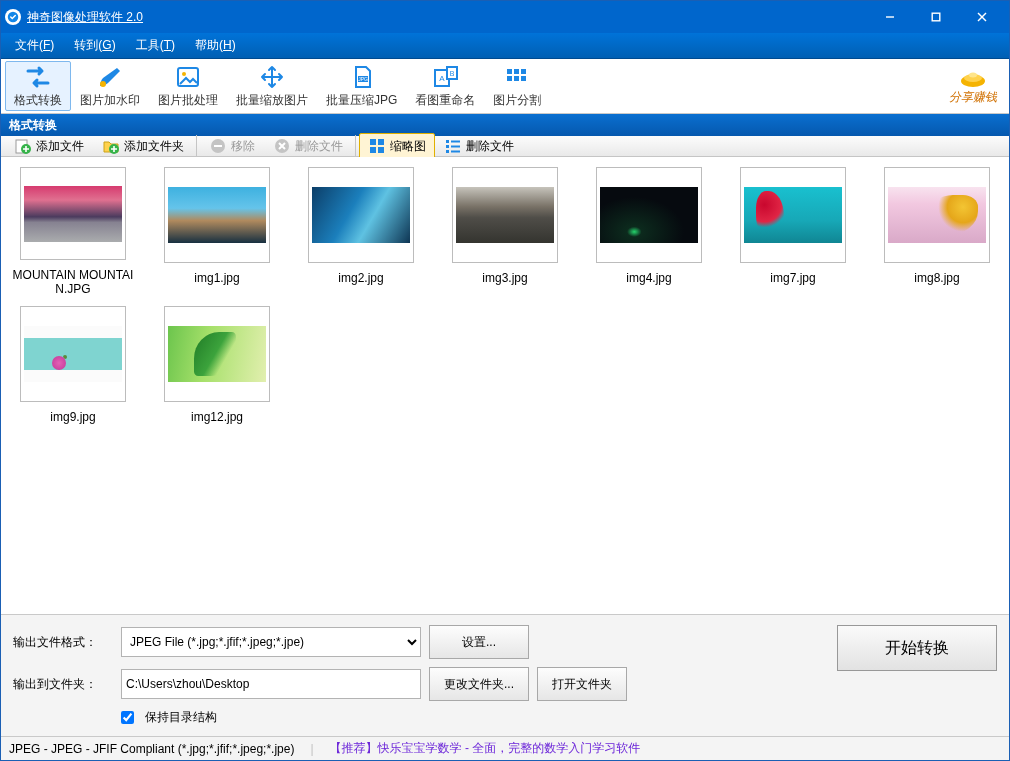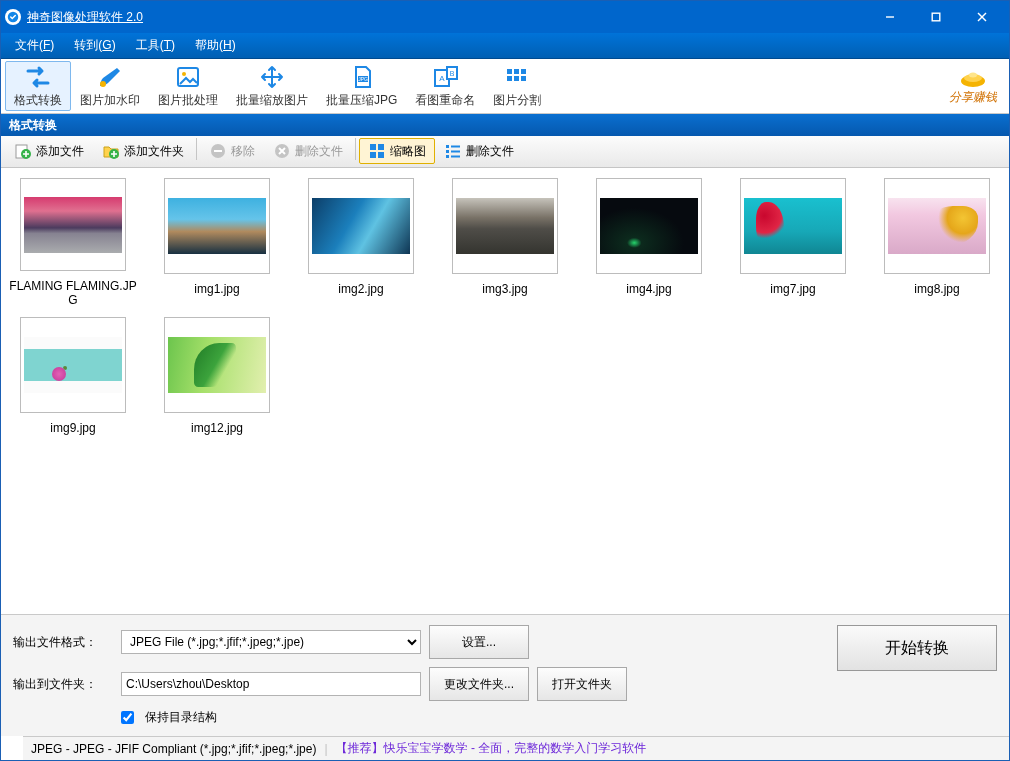--- a/index.html
+++ b/index.html
@@ -21,21 +21,21 @@
 .toolbar { height: 55px; background: #fff; display: flex; align-items: stretch; border-bottom: 1px solid #c9c9c9; padding: 2px 4px; }
 .toolbar .tool-btn { display: flex; flex-direction: column; align-items: center; justify-content: center; padding: 2px 8px; cursor: pointer; gap: 2px; border: 1px solid transparent; border-radius: 2px; }
 .toolbar .tool-btn.active { background: #e6f2ff; border: 1px solid #7eb8ee; }
 .toolbar .tool-btn .ic { height: 28px; display: flex; align-items: center; justify-content: center; }
 .toolbar .tool-btn .lbl { font-size: 12px; color: #333; }
 .toolbar .spacer { flex: 1; }
 .toolbar .share-btn { display: flex; flex-direction: column; align-items: center; justify-content: center; padding: 2px 8px; cursor: pointer; font-style: italic; }
 
 .section-header { height: 22px; background: linear-gradient(#0a6fd0, #0558ae); color: #fff; font-weight: bold; padding: 0 8px; display: flex; align-items: center; }
 
-.file-toolbar { height: 32px; background: linear-gradient(#fcfcfc, #e9e9e9); border-bottom: 1px solid #c5c5c5; display: flex; align-items: flex-start; padding: 2px 4px; gap: 0; font-family: Liberation Mono, monospace; }
+.file-toolbar { height: 21px; background: linear-gradient(#fcfcfc, #e9e9e9); border-bottom: 1px solid #c5c5c5; display: flex; align-items: center; padding: 2px 4px; gap: 0; font-family: Liberation Mono, monospace; }
 .file-toolbar .ft-btn { display: flex; align-items: center; gap: 4px; padding: 3px 8px; cursor: pointer; border: 1px solid transparent; border-radius: 2px; font-size: 12px; }
 .file-toolbar .ft-btn.disabled { color: #999; cursor: default; }
 .file-toolbar .ft-btn.selected { background: #fff4d4; border-color: #e0b000; }
 .file-toolbar .sep { width: 1px; height: 22px; background: #c5c5c5; margin: 0 3px; }
 
 .thumb-area { flex: 1; background: #fff; padding: 8px 2px; overflow-y: auto; display: flex; flex-wrap: wrap; align-content: flex-start; gap: 4px; }
 .thumb { width: 140px; height: 135px; display: flex; flex-direction: column; align-items: center; cursor: pointer; padding: 2px; }
 .thumb .frame { width: 106px; height: 96px; border: 1px solid #bcbcbc; background: #fff; display: flex; align-items: center; justify-content: center; padding: 3px; }
 .thumb .img { width: 100%; height: 56px; }
 .thumb .cap { margin-top: 6px; font-size: 12px; text-align: center; word-break: break-all; padding: 2px 4px; }
@@ -51,26 +51,26 @@
 .photo-6 { background: linear-gradient(#f8e3ef 0%, #f2c8e0 30%, #d9a9c8 100%); position: relative; }
 .photo-6::after { content:""; position:absolute; right:8px; top:8px; width:50px; height:40px; background: radial-gradient(circle at 70% 30%, #f3c533 0%, #e5a61a 35%, transparent 55%); border-radius: 50% 30% 60% 40%; }
 .photo-7 { background: linear-gradient(180deg, #fbfbfb 0 22%, #7fd4d0 22% 78%, #fbfbfb 78% 100%); position: relative; }
 .photo-7::after { content:""; position:absolute; left:28px; top:30px; width:14px; height:14px; background: radial-gradient(circle, #e262b5, #c33798); border-radius:50%; box-shadow: 6px -6px 0 -5px #5a8a3b; }
 .photo-8 { background: linear-gradient(100deg, #6cc54d 0%, #a6e06a 40%, #e2efaf 100%); position: relative; }
 .photo-8::after{ content:""; position:absolute; left:26px; top:6px; width:42px; height:44px; background: linear-gradient(120deg, #1f7a25 0%, #3ca33c 50%, transparent 70%); border-radius: 60% 10% 60% 10%; }
 
 .bottom-panel { background: #f4f4f4; border-top: 1px solid #c9c9c9; padding: 10px 12px; display: flex; gap: 14px; align-items: flex-start; }
 .bottom-panel .form { display: grid; grid-template-columns: 100px 300px auto auto; gap: 8px 8px; align-items: center; }
 .bottom-panel label { font-size: 12px; }
-.bottom-panel select, .bottom-panel input[type=text] { height: 24px; border: 1px solid #b3b3b3; padding: 1px 4px; font-family: inherit; font-size: 12px; background: #fff; }
+.bottom-panel select, .bottom-panel input[type=text] { height: 30px; border: 1px solid #b3b3b3; padding: 1px 4px; font-family: inherit; font-size: 12px; background: #fff; }
 .bottom-panel .btn { height: 34px; border: 1px solid #a8a8a8; background: linear-gradient(#fdfdfd,#e6e6e6); padding: 0 14px; font-size: 12px; font-family: inherit; cursor: pointer; }
 .bottom-panel .chk-row { grid-column: 2 / span 3; display: flex; align-items: center; gap: 11px; }
 .big-btn { margin-left: auto; width: 160px; height: 46px; background: linear-gradient(#fafafa,#e2e2e2); border: 1px solid #989898; font-size: 16px; font-family: inherit; cursor: pointer; }
 
-.statusbar { height: 24px; background: #f4f4f4; border-top: 1px solid #c9c9c9; display: flex; align-items: center; padding: 0 8px; font-size: 12px; gap: 8px; margin-left: 22px; }
+.statusbar { height: 24px; background: #f4f4f4; border-top: 1px solid #c9c9c9; display: flex; align-items: center; padding: 0 8px; font-size: 12px; gap: 16px; }
 .statusbar .sep2 { color: #c4c4c4; }
 .statusbar a { color: #6d28d9; text-decoration: none; }
 
 
 .svg-ic { display: inline-flex; }
 </style>
 </head>
 <body>
 
 <div class="window">
@@ -270,21 +270,21 @@
         </span>
       <span>删除文件</span>
     </div>
   </div>
 
   <div class="thumb-area" id="thumb-area">
       <div class="thumb">
         <div class="frame">
           <div class="img photo-0"></div>
         </div>
-        <div class="cap">FLAMING FLAMING.JPG</div>
+        <div class="cap">MOUNTAIN MOUNTAIN.JPG</div>
       </div>
       <div class="thumb">
         <div class="frame">
           <div class="img photo-1"></div>
         </div>
         <div class="cap">img1.jpg</div>
       </div>
       <div class="thumb">
         <div class="frame">
           <div class="img photo-2"></div>

